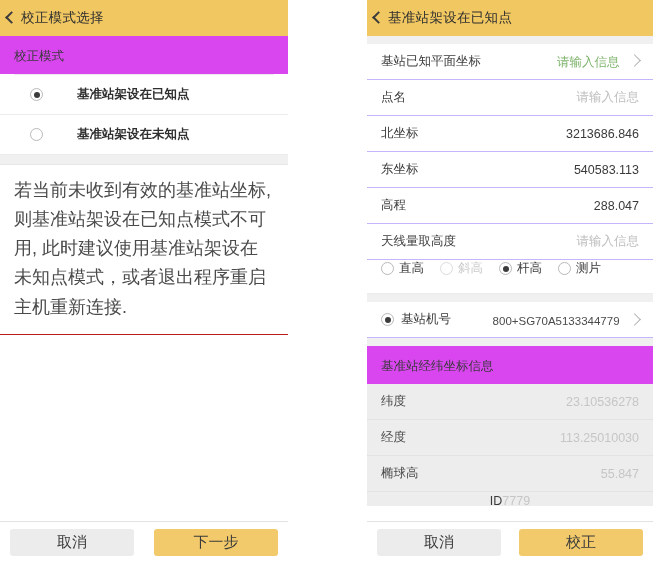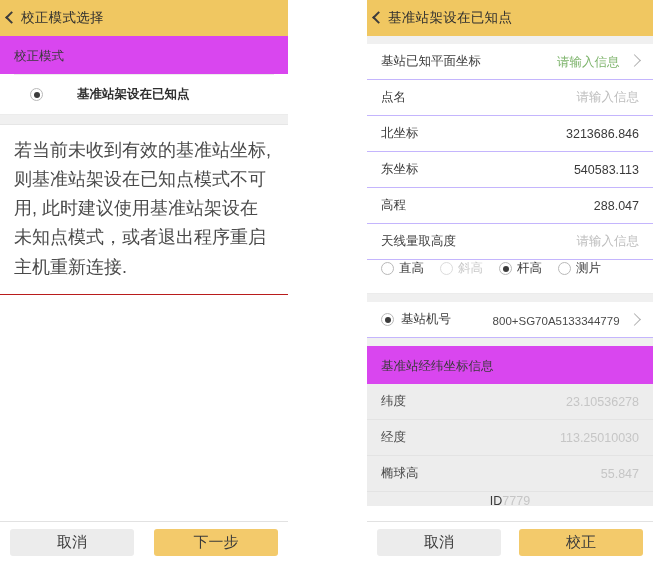--- a/index.html
+++ b/index.html
@@ -264,20 +264,24 @@
   <div class="body">
 
     <div class="section-title">校正模式</div>
     <div class="hairline"></div>
 
     <div class="radio-row">
       <span class="radio on"></span>
       <span class="rlabel">基准站架设在已知点</span>
     </div>
 
+    <div class="radio-row">
+      <span class="radio"></span>
+      <span class="rlabel">基准站架设在未知点</span>
+    </div>
 
     <div class="gap"></div>
 
     <div class="note">若当前未收到有效的基准站坐标,则基准站架设在已知点模式不可用, 此时建议使用基准站架设在未知点模式，或者退出程序重启主机重新连接.</div>
 
     <div class="filler white"></div>
   </div>
 
   <div class="footer">
     <button class="btn btn-cancel">取消</button>

